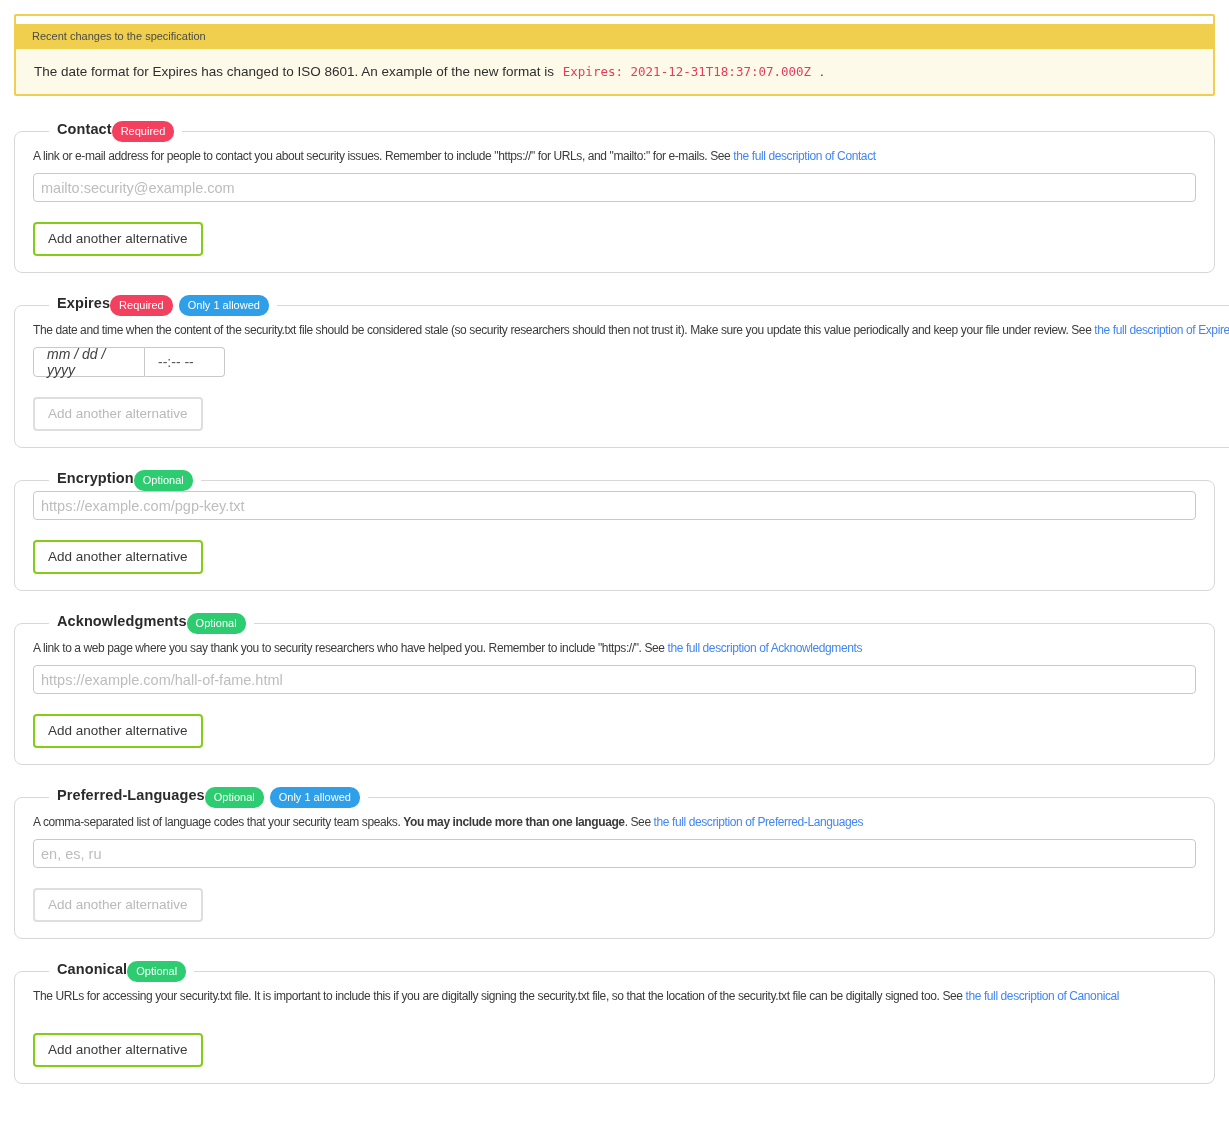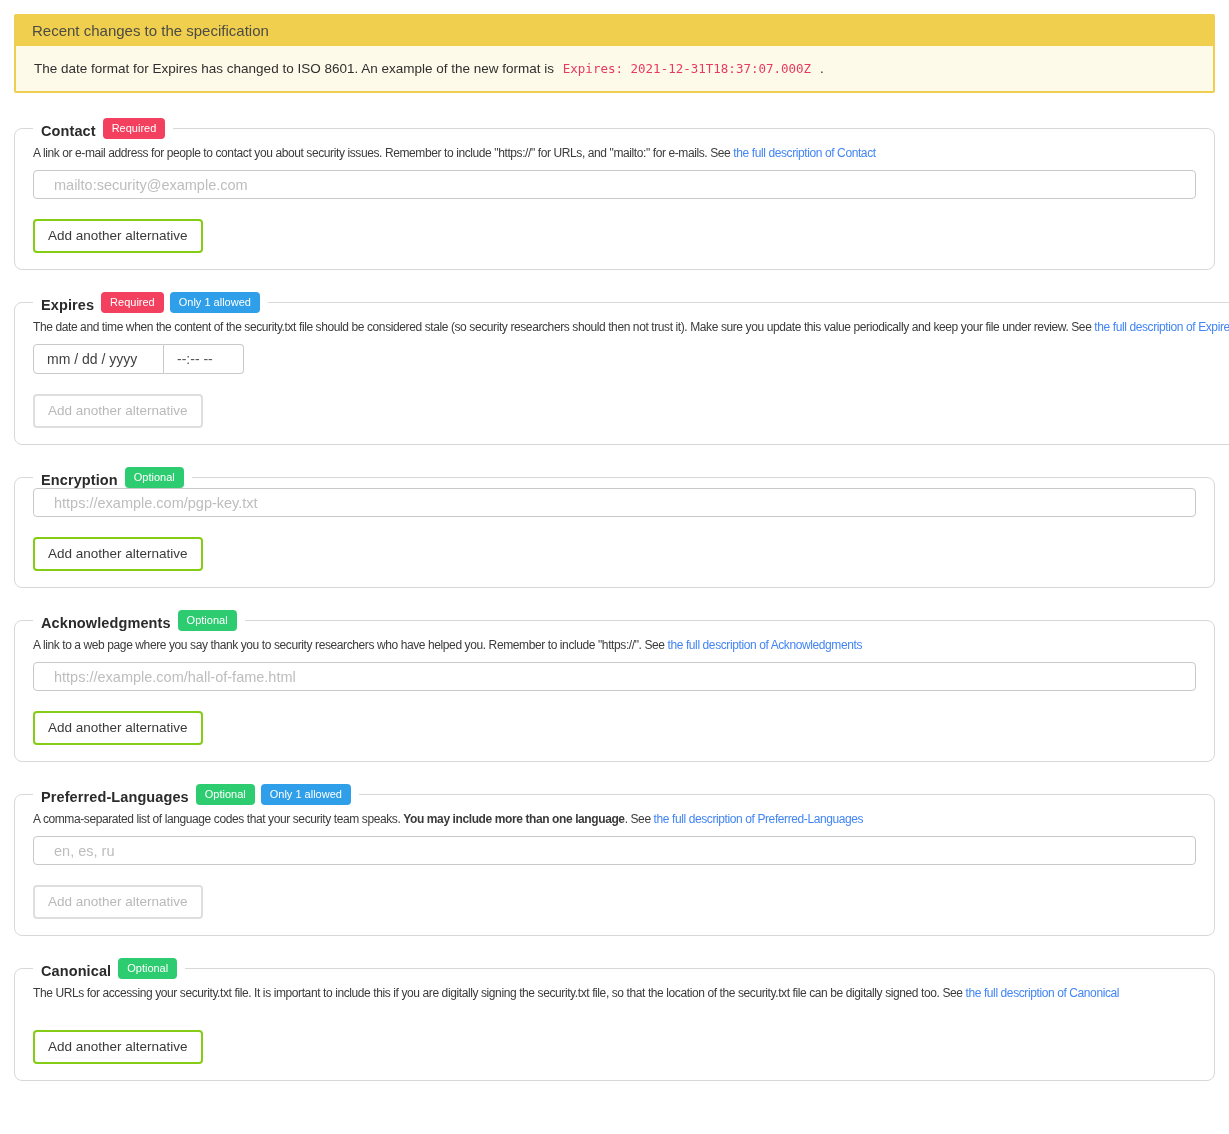--- a/index.html
+++ b/index.html
@@ -14,22 +14,23 @@
   
   .banner {
     border: 2px solid var(--banner-gold, #F0CF4E);
     border-radius: 2px;
     margin-bottom: 25px;
     overflow: hidden;
   }
   .banner-header {
     background: var(--banner-gold, #F0CF4E);
     padding: 6px 16px 7px 16px;
-    font-size: 15px;
+    font-size: 11px;
     color: #4c4c44;
+    margin-top: 8px;
   }
   .banner-body {
     background: var(--banner-cream, #FDFAE9);
     padding: 15px 18px;
     font-size: 13.5px;
     color: #2f2f2f;
   }
   .code {
     font-family: "DejaVu Sans Mono", monospace;
     color: var(--code-pink, #E8395E);
@@ -40,36 +41,36 @@
   
   fieldset.section {
     border: 1px solid #d8d8d8;
     border-radius: 8px;
     padding: 0 18px 16px 18px;
     margin-bottom: 22px;
     background: #fff;
   }
   legend.legend {
     display: flex;
-    align-items: flex-end;
-    gap: 7px;
+    align-items: flex-start;
+    margin-left: 16px;
     padding: 0 8px;
   }
   .section-title {
     font-weight: bold;
     font-size: 14.5px;
     color: #2b2b2b;
     letter-spacing: 0.1px;
   }
   .badges { display: flex; gap: 6px; }
   .badge {
     color: #ffffff;
     font-size: 11px;
     padding: 4px 9px 5px 9px;
-    border-radius: 4px;
+    border-radius: 10px;
     white-space: nowrap;
   }
   .badge.required { background: var(--badge-required, #F3405E); }
   .badge.optional { background: var(--badge-optional, #2ECC71); }
   .badge.limit    { background: var(--badge-limit, #2E9FE8); }
 
   .desc {
     font-size: 12px;
     letter-spacing: -0.4px;
     color: #3b3b3b;
@@ -81,44 +82,45 @@
     color: var(--link-blue, #4285F4);
     text-decoration: none;
     cursor: pointer;
   }
 
   .text-input {
     width: 100%;
     height: 29px;
     border: 1px solid #c9c9c9;
     border-radius: 4px;
-    padding: 0 20px;
+    padding: 0 7px;
     font-size: 14.5px;
     color: #333;
     font-family: "Liberation Sans", sans-serif;
     background: #fff;
     outline: none;
   }
   .text-input::placeholder { color: #bdbdbd; opacity: 1; }
 
   .dt-group { display: flex; }
   .dt-input {
     height: 30px;
     border: 1px solid #c9c9c9;
     display: flex;
     align-items: center;
     padding: 0 13px;
     font-size: 14px;
     background: #fff;
     cursor: text;
   }
   .dt-input.date {
-    width: 131px;
+    width: 112px;
     border-radius: 4px 0 0 4px;
     color: #3f3f3f;
+    font-style: italic;
   }
   .dt-input.time {
     width: 80px;
     border-left: none;
     border-radius: 0 4px 4px 0;
     color: #5a5a5a;
   }
 
   .add-btn {
     margin-top: 20px;

